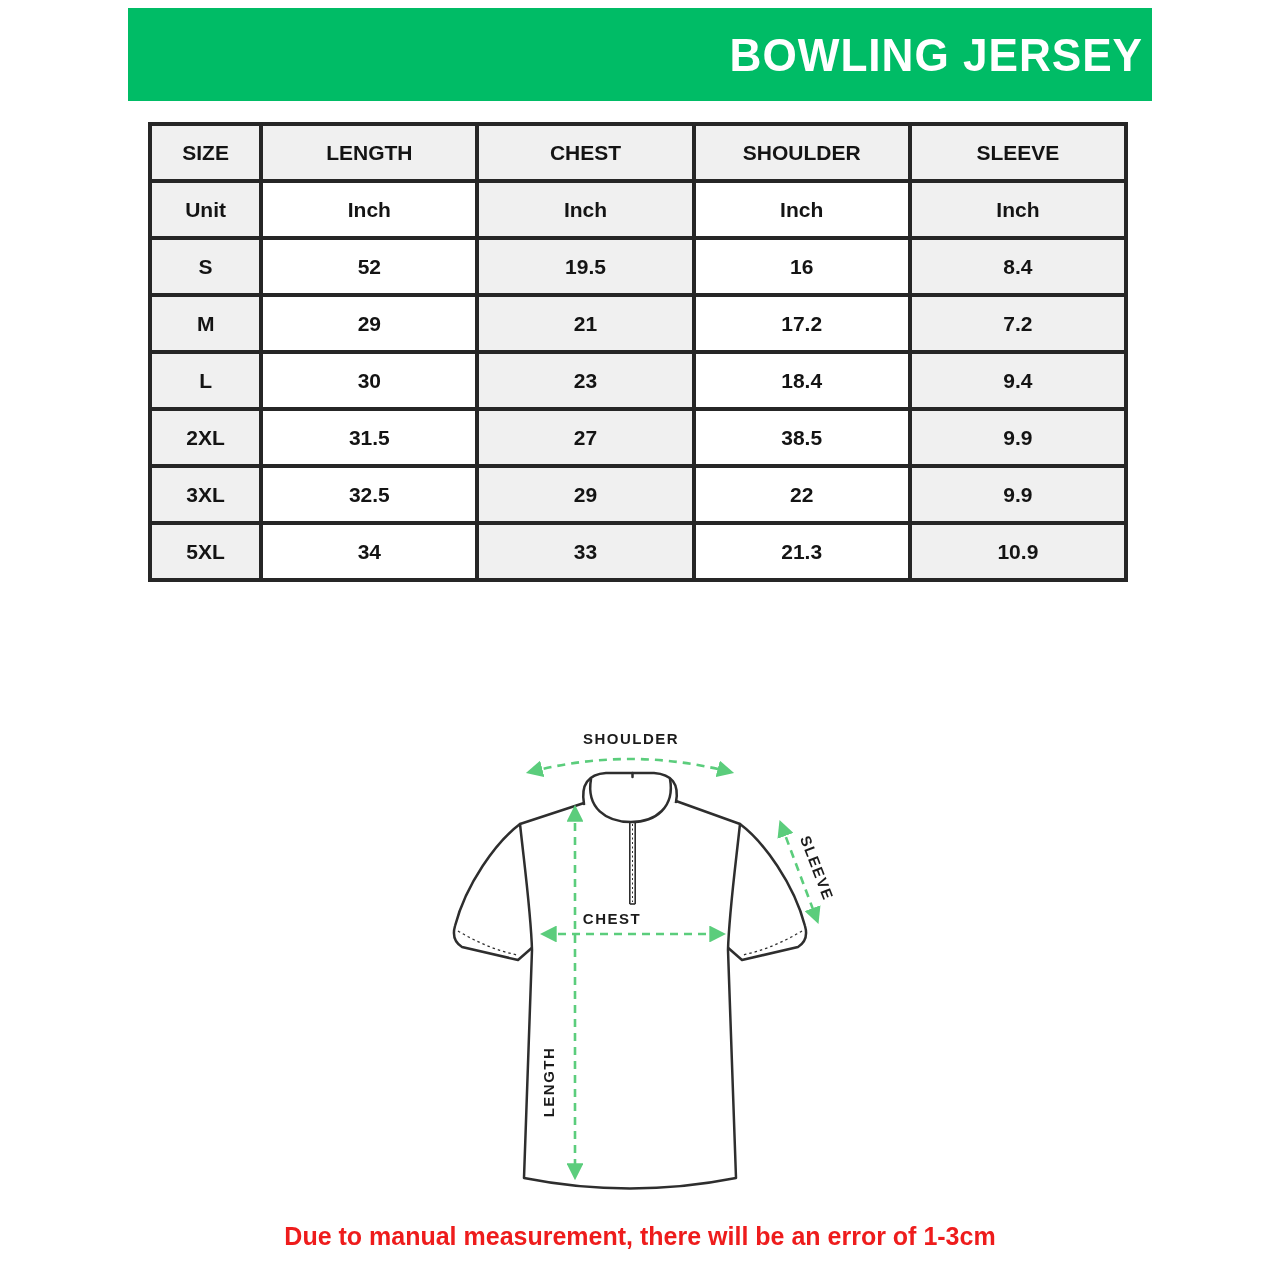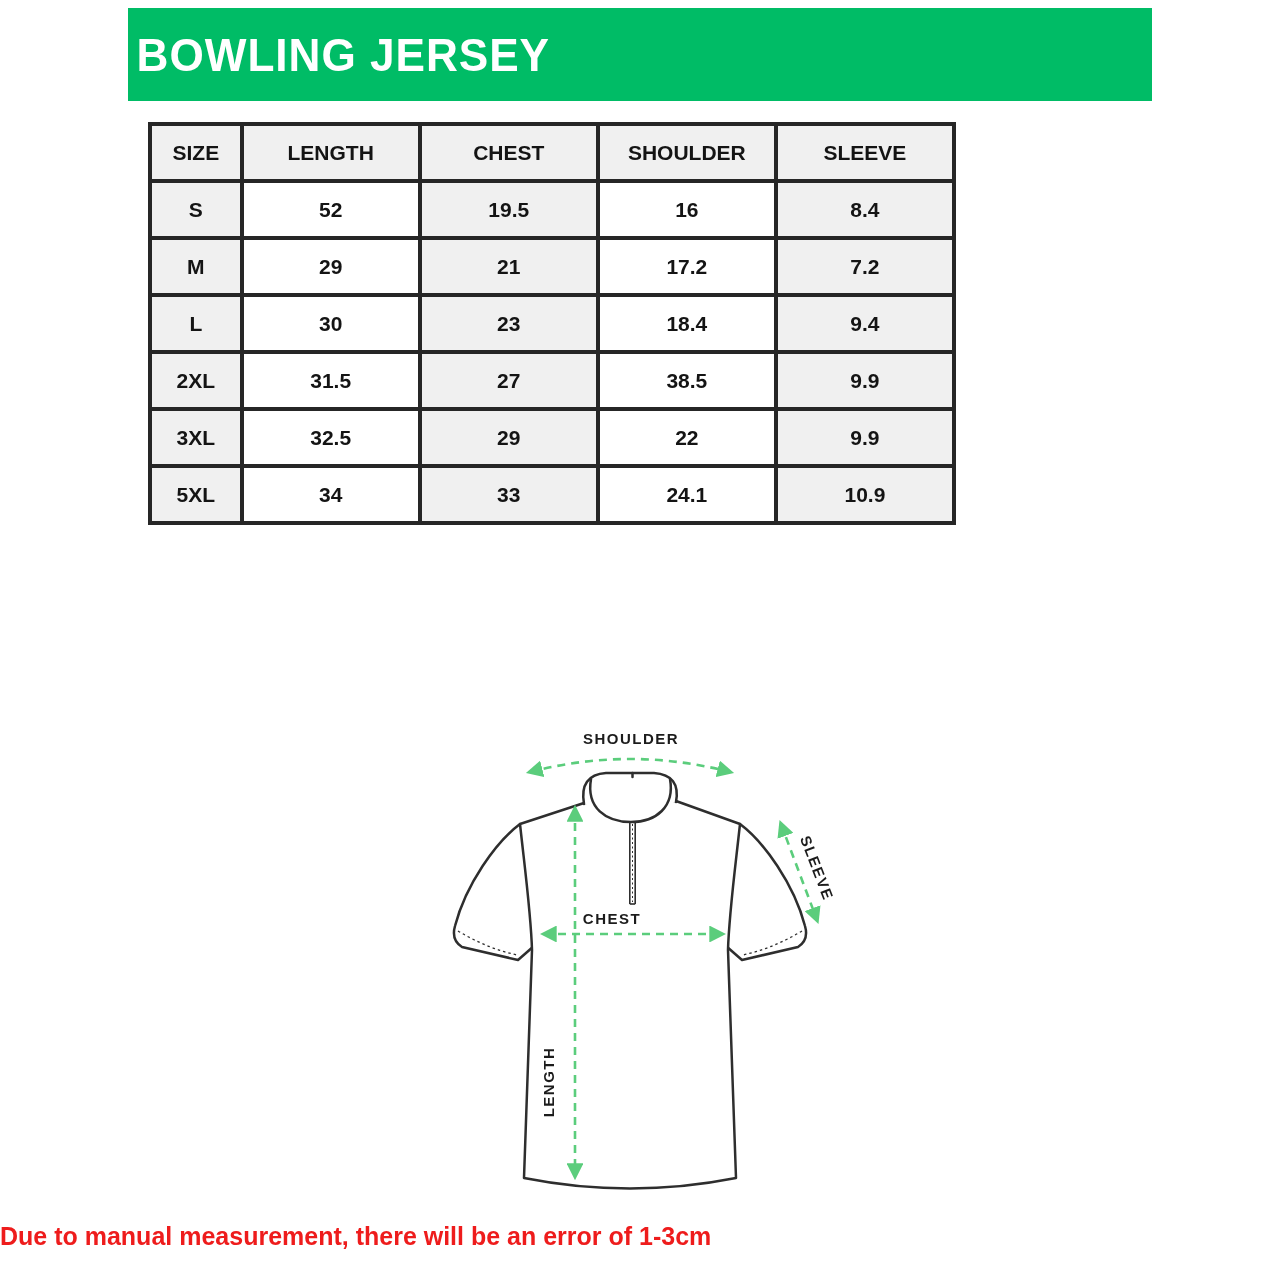--- a/index.html
+++ b/index.html
@@ -12,29 +12,29 @@
   }
   html,body{margin:0;padding:0;background:#ffffff;}
   body{
     position:relative;width:1280px;height:1280px;overflow:hidden;
     font-family:"Liberation Sans","DejaVu Sans",sans-serif;
   }
   
   .banner{
     position:absolute;left:128px;top:8px;width:1024px;height:93px;
     background:var(--banner-green);
-    display:flex;align-items:center;justify-content:flex-start;
+    display:flex;align-items:center;justify-content:flex-end;
   }
   .banner h1{
     margin:0;color:#ffffff;font-size:46px;font-weight:bold;
     letter-spacing:1px;transform:scaleX(.96);white-space:nowrap;
   }
   
   #size-table{
-    position:absolute;left:148px;top:122px;width:808px;
+    position:absolute;left:148px;top:122px;width:980px;
     border-collapse:separate;border-spacing:0;table-layout:fixed;
     border:2px solid var(--border-dark);
   }
   #size-table th,#size-table td{
     border:2px solid var(--border-dark);
     box-sizing:border-box;height:57px;padding:0;
     text-align:center;vertical-align:middle;
     font-weight:bold;font-size:21px;color:#141414;background:#ffffff;
   }
   #size-table thead th{background:var(--cell-gray);}
@@ -50,21 +50,21 @@
   .measure{fill:none;stroke:var(--arrow-green);stroke-width:2.6;stroke-dasharray:8 6;}
   .arrow-fill{fill:var(--arrow-green);}
   .mlabel{
     font-family:"Liberation Sans","DejaVu Sans",sans-serif;
     font-size:15px;font-weight:bold;fill:#1c1c1c;letter-spacing:1.5px;
     text-anchor:middle;
   }
   
   .note{
     position:absolute;left:0;top:1222px;width:1280px;
-    font-size:25px;font-weight:bold;color:var(--note-red);
+    text-align:center;font-size:25px;font-weight:bold;color:var(--note-red);
   }
 </style>
 </head>
 <body>
 
 <header class="banner">
   <h1>BOWLING JERSEY</h1>
 </header>
 
 <table id="size-table">
@@ -78,20 +78,27 @@
   <thead>
       <tr id="header-row">
         <th>SIZE</th>
         <th>LENGTH</th>
         <th>CHEST</th>
         <th>SHOULDER</th>
         <th>SLEEVE</th>
       </tr>
     </thead>
   <tbody id="table-body">
+      <tr>
+        <th>Unit</th>
+        <td>Inch</td>
+        <td>Inch</td>
+        <td>Inch</td>
+        <td>Inch</td>
+      </tr>
       <tr>
         <th>S</th>
         <td>52</td>
         <td>19.5</td>
         <td>16</td>
         <td>8.4</td>
       </tr>
       <tr>
         <th>M</th>
         <td>29</td>
@@ -117,21 +124,21 @@
         <th>3XL</th>
         <td>32.5</td>
         <td>29</td>
         <td>22</td>
         <td>9.9</td>
       </tr>
       <tr>
         <th>5XL</th>
         <td>34</td>
         <td>33</td>
-        <td>24.1</td>
+        <td>21.3</td>
         <td>10.9</td>
       </tr>
     </tbody>
 </table>
 
 <div class="diagram">
   <svg width="440" height="500" viewBox="0 0 440 500">
     <defs>
       <marker id="arr" viewBox="0 0 10 10" refX="7.5" refY="5" markerWidth="6.5" markerHeight="6.5" orient="auto-start-reverse">
         <path d="M0,0 L10,5 L0,10 Z" class="arrow-fill"></path>

